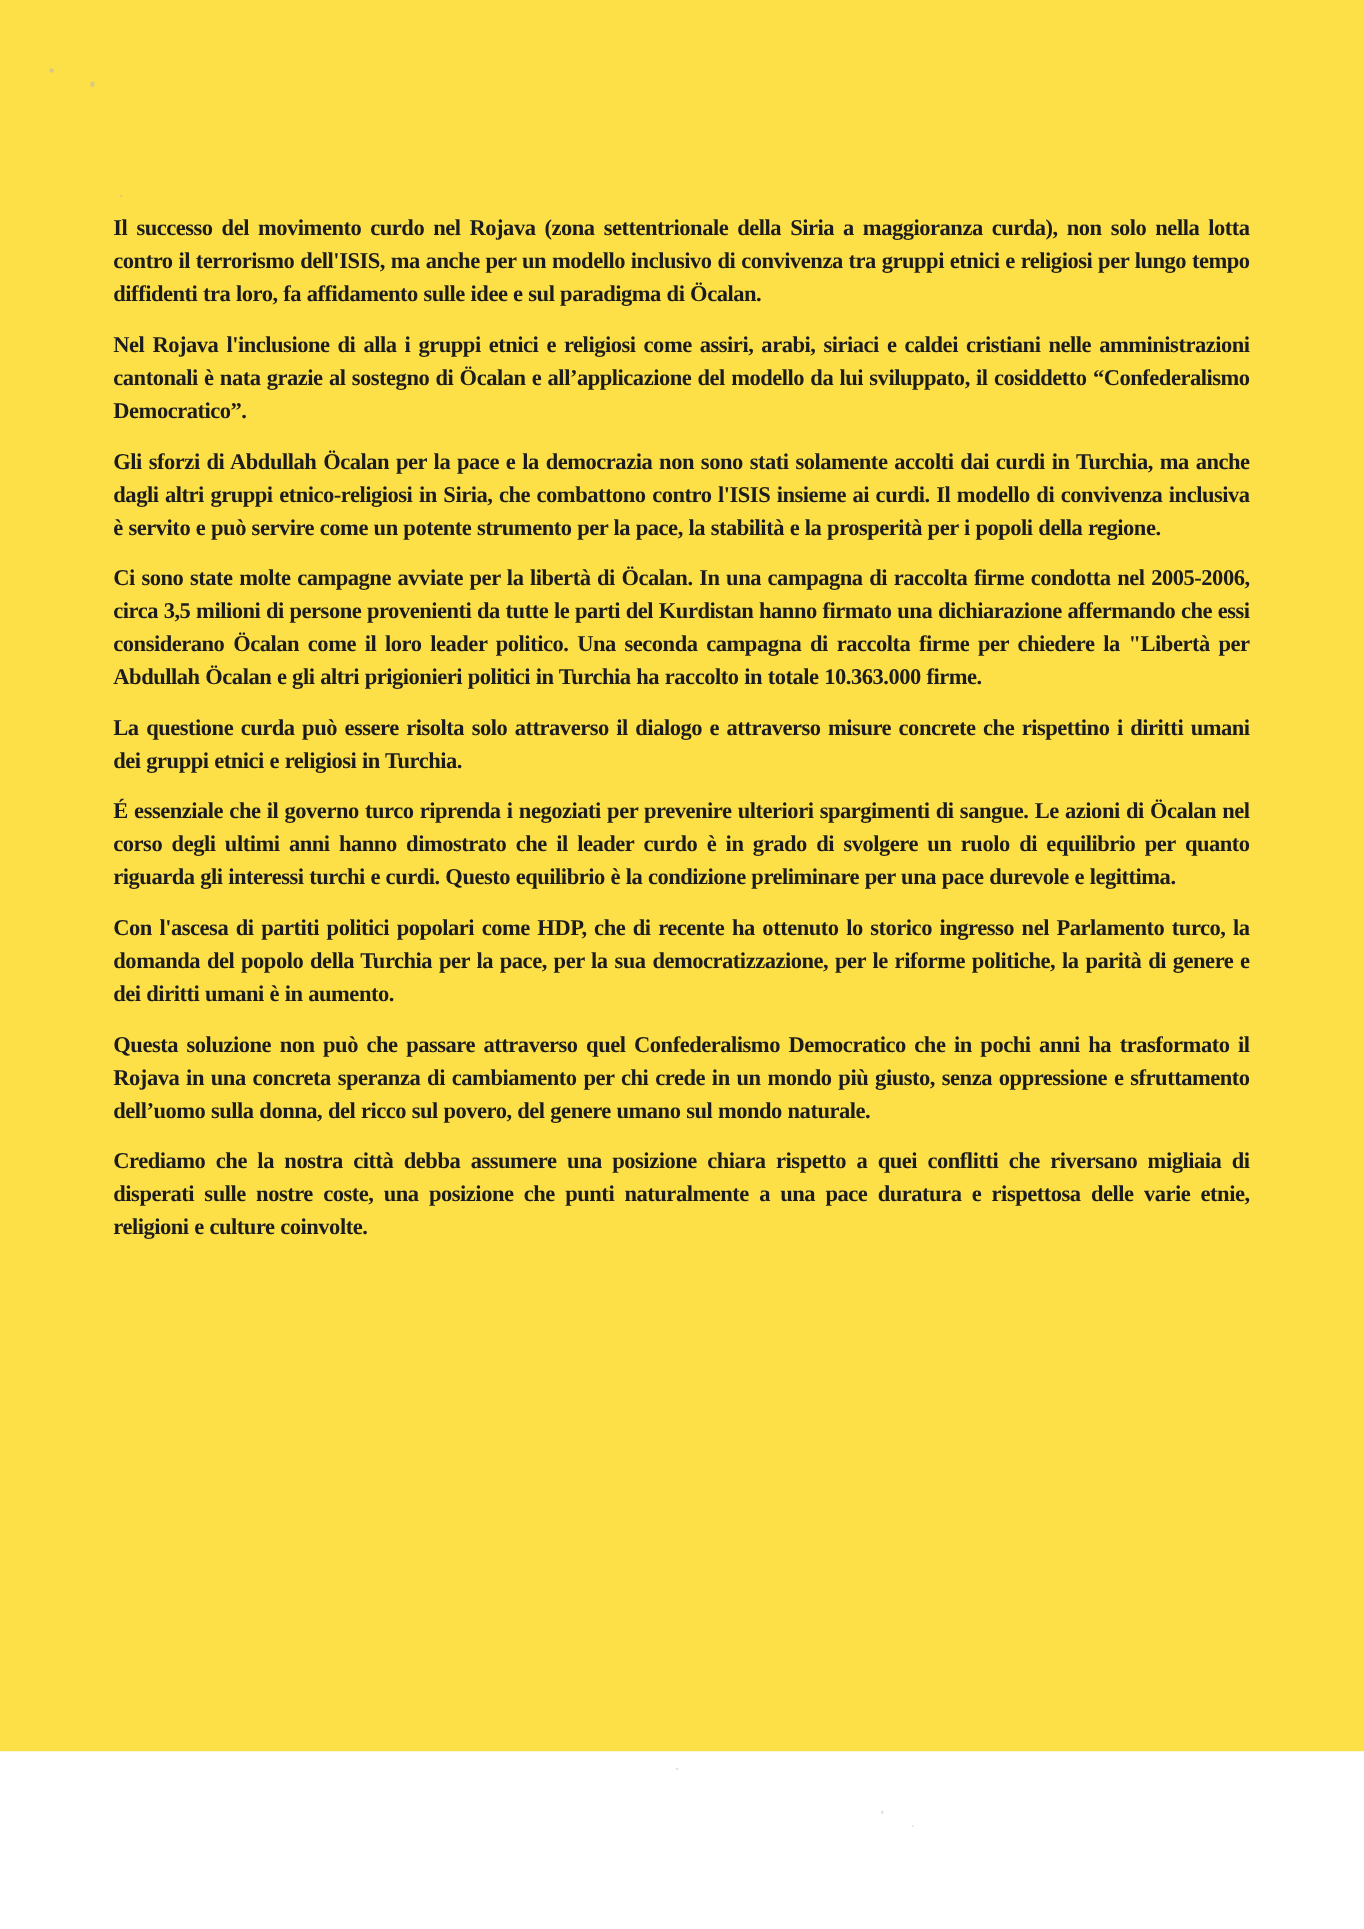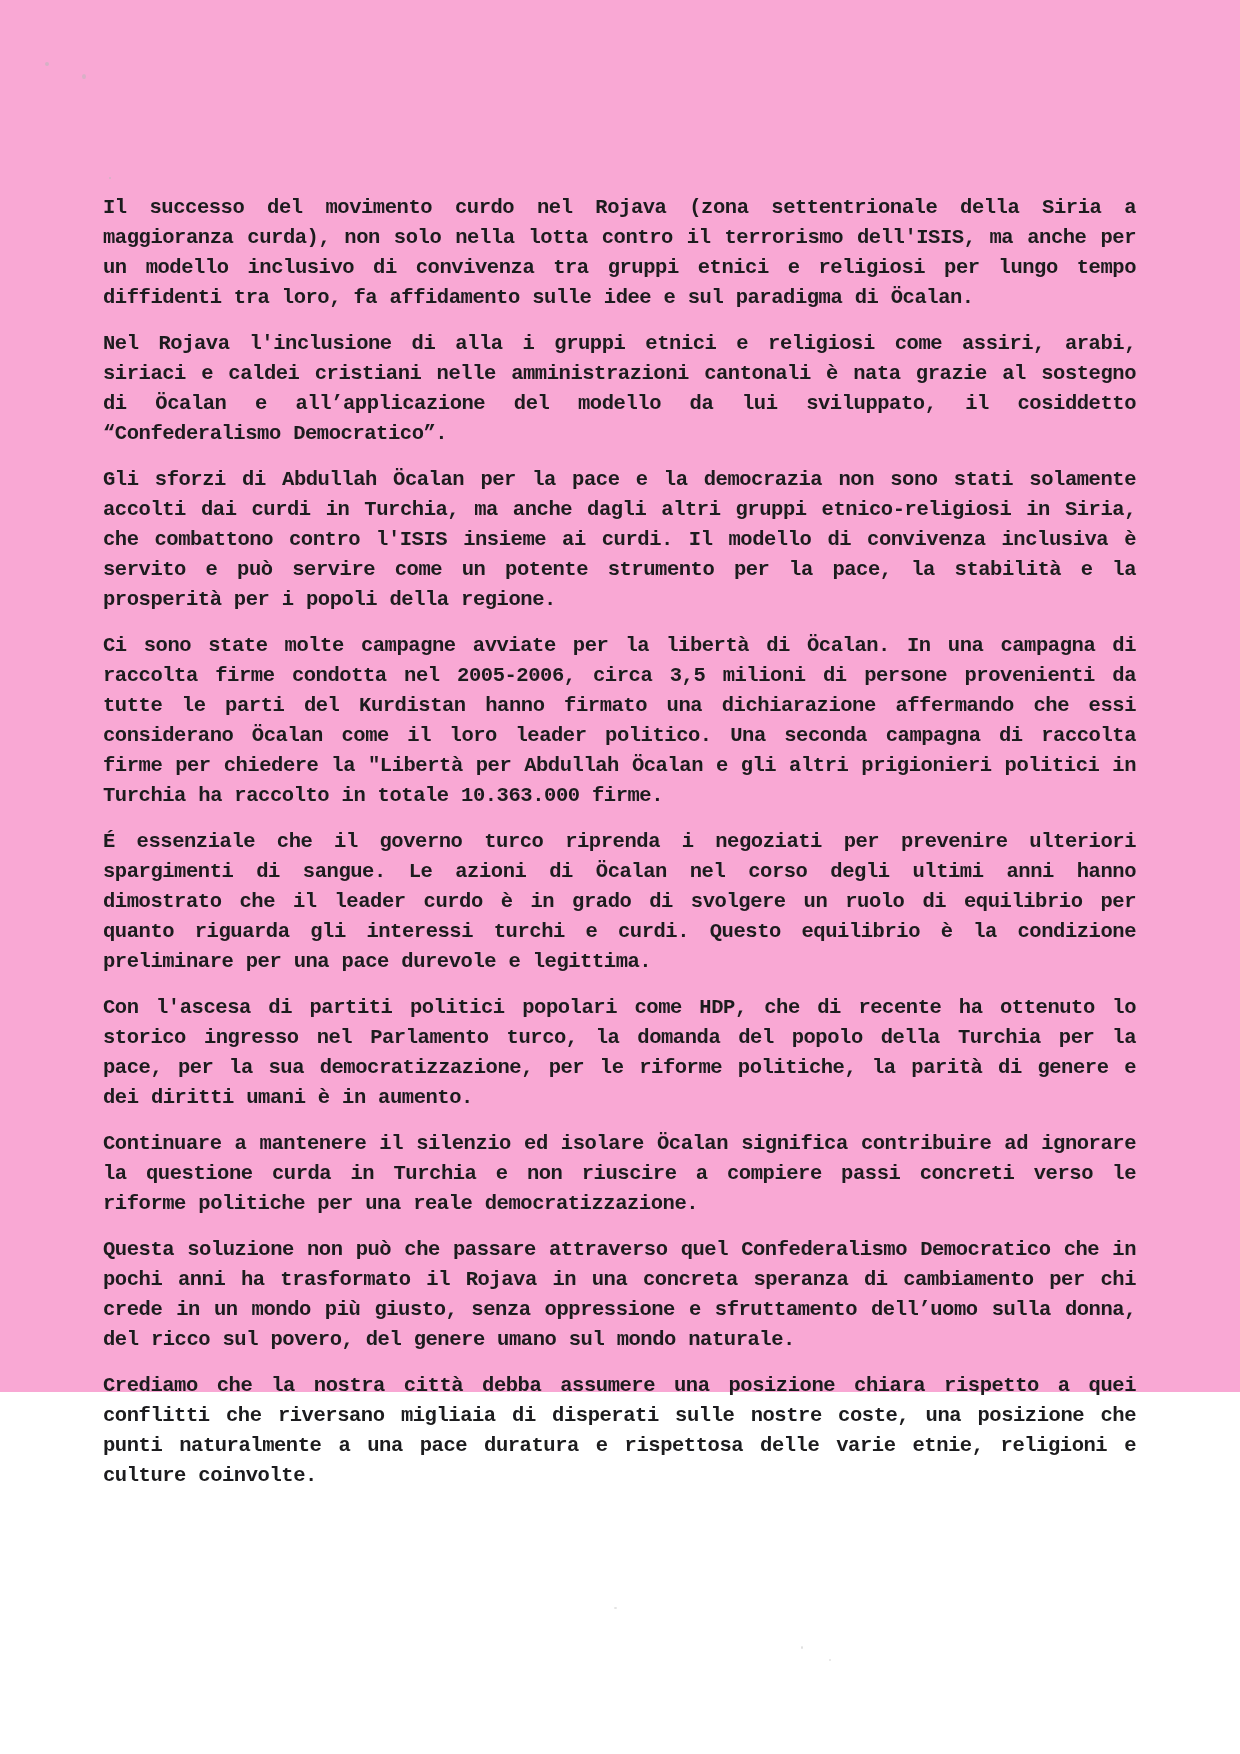--- a/index.html
+++ b/index.html
@@ -7,23 +7,23 @@
   html, body {
     width: 1240px;
     height: 1754px;
     background: #ffffff;
     overflow: hidden;
   }
 
   .page {
     position: relative;
     width: 1240px;
-    height: 1392px;
-    background: #f9a8d4;
-    font-family: Liberation Mono, monospace;
+    height: 1592px;
+    background: #fde047;
+    font-family: Liberation Serif, serif;
   }
 
   .content {
     position: absolute;
     left: 103px;
     top: 193px;
     width: 1033px;
     text-align: justify;
     color: #1c1c1e;
     font-weight: 700;
@@ -60,20 +60,20 @@
   <span class="speck s3"></span>
   <span class="speck s4"></span>
   <span class="speck s5"></span>
   <span class="speck s6"></span>
 
   <main class="content">
     <p>Il successo del movimento curdo nel Rojava (zona settentrionale della Siria a maggioranza curda), non solo nella lotta contro il terrorismo dell'ISIS, ma anche per un modello inclusivo di convivenza tra gruppi etnici e religiosi per lungo tempo diffidenti tra loro, fa affidamento sulle idee e sul paradigma di Öcalan.</p>
     <p>Nel Rojava l'inclusione di alla i gruppi etnici e religiosi come assiri, arabi, siriaci e caldei cristiani nelle amministrazioni cantonali è nata grazie al sostegno di Öcalan e all’applicazione del modello da lui sviluppato, il cosiddetto “Confederalismo Democratico”.</p>
     <p>Gli sforzi di Abdullah Öcalan per la pace e la democrazia non sono stati solamente accolti dai curdi in Turchia, ma anche dagli altri gruppi etnico-religiosi in Siria, che combattono contro l'ISIS insieme ai curdi. Il modello di convivenza inclusiva è servito e può servire come un potente strumento per la pace, la stabilità e la prosperità per i popoli della regione.</p>
     <p>Ci sono state molte campagne avviate per la libertà di Öcalan. In una campagna di raccolta firme condotta nel 2005-2006, circa 3,5 milioni di persone provenienti da tutte le parti del Kurdistan hanno firmato una dichiarazione affermando che essi considerano Öcalan come il loro leader politico. Una seconda campagna di raccolta firme per chiedere la "Libertà per Abdullah Öcalan e gli altri prigionieri politici in Turchia ha raccolto in totale 10.363.000 firme.</p>
+    <p>La questione curda può essere risolta solo attraverso il dialogo e attraverso misure concrete che rispettino i diritti umani dei gruppi etnici e religiosi in Turchia.</p>
     <p>É essenziale che il governo turco riprenda i negoziati per prevenire ulteriori spargimenti di sangue. Le azioni di Öcalan nel corso degli ultimi anni hanno dimostrato che il leader curdo è in grado di svolgere un ruolo di equilibrio per quanto riguarda gli interessi turchi e curdi. Questo equilibrio è la condizione preliminare per una pace durevole e legittima.</p>
     <p>Con l'ascesa di partiti politici popolari come HDP, che di recente ha ottenuto lo storico ingresso nel Parlamento turco, la domanda del popolo della Turchia per la pace, per la sua democratizzazione, per le riforme politiche, la parità di genere e dei diritti umani è in aumento.</p>
-    <p>Continuare a mantenere il silenzio ed isolare Öcalan significa contribuire ad ignorare la questione curda in Turchia e non riuscire a compiere passi concreti verso le riforme politiche per una reale democratizzazione.</p>
     <p>Questa soluzione non può che passare attraverso quel Confederalismo Democratico che in pochi anni ha trasformato il Rojava in una concreta speranza di cambiamento per chi crede in un mondo più giusto, senza oppressione e sfruttamento dell’uomo sulla donna, del ricco sul povero, del genere umano sul mondo naturale.</p>
     <p>Crediamo che la nostra città debba assumere una posizione chiara rispetto a quei conflitti che riversano migliaia di disperati sulle nostre coste, una posizione che punti naturalmente a una pace duratura e rispettosa delle varie etnie, religioni e culture coinvolte.</p>
   </main>
 
 </div>
 
 </body></html>

